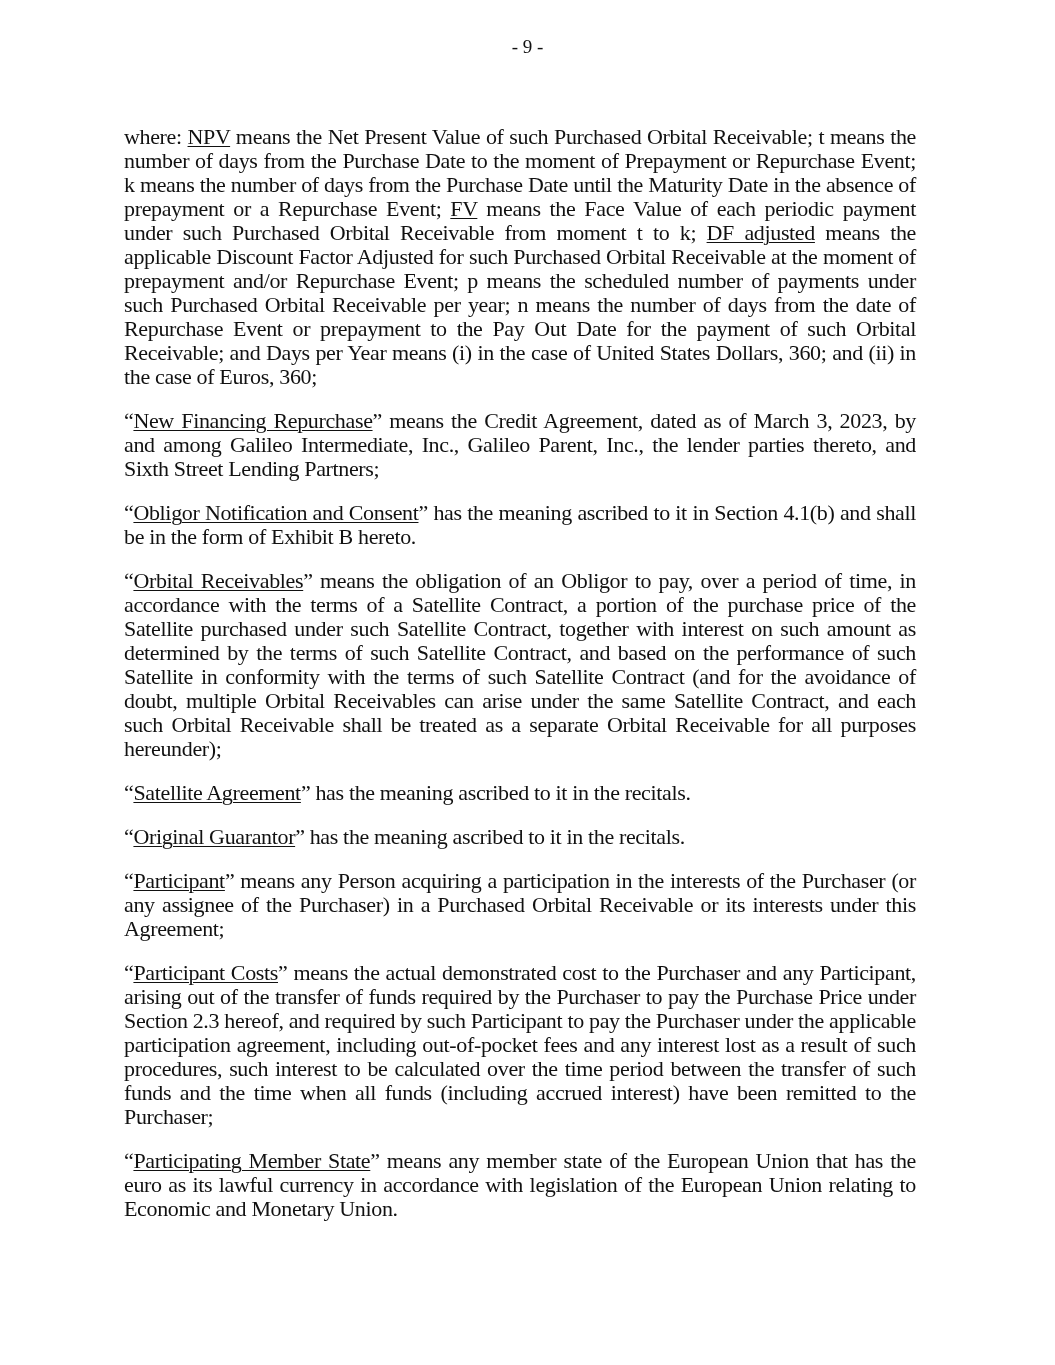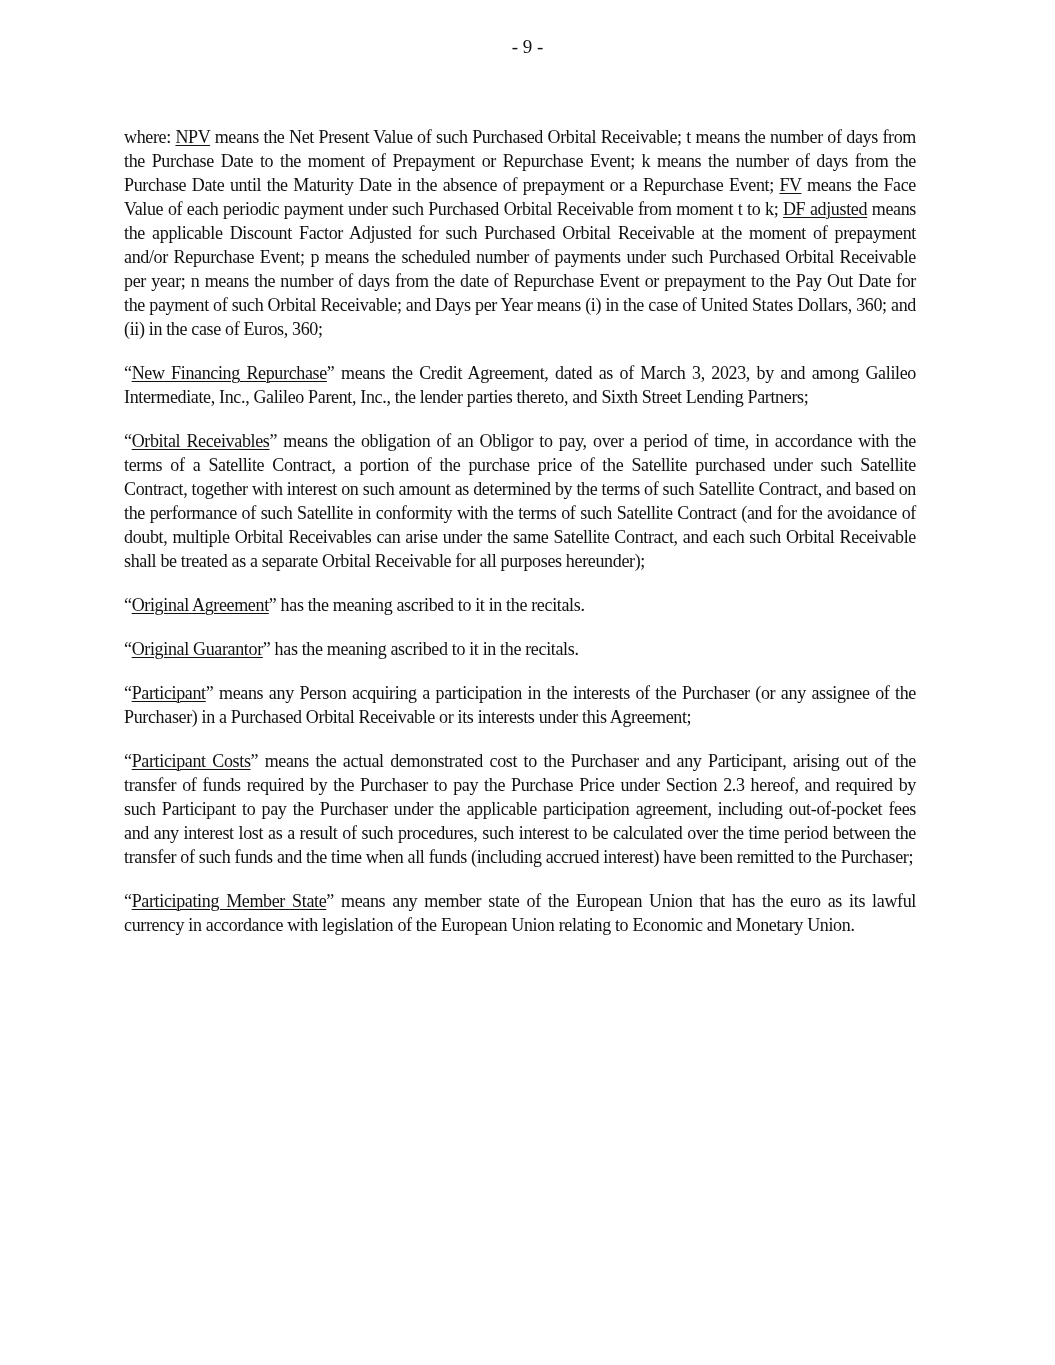--- a/index.html
+++ b/index.html
@@ -25,21 +25,21 @@
       line-height: 24px;
     }
     .content {
       position: absolute;
       top: 125px;
       left: 124px;
       width: 808px;
     }
     .para {
       margin: 0 16px 20px 0;
-      font-size: 18px;
+      font-size: 22px;
       line-height: 24px;
       text-align: justify;
       letter-spacing: -0.35px;
       word-spacing: 0px;
     }
     .term {
       text-decoration: underline;
       text-underline-offset: 2px;
       text-decoration-thickness: 1px;
     }
@@ -52,27 +52,30 @@
 <div class="content">
   <p class="para">
     <span>where: </span><span class="term">NPV</span><span> means the Net Present Value of such Purchased Orbital Receivable; t means the number of days from the Purchase Date to the moment of Prepayment or Repurchase Event; k means the number of days from the Purchase Date until the Maturity Date in the absence of prepayment or a Repurchase Event; </span><span class="term">FV</span><span> means the Face Value of each periodic payment under such Purchased Orbital Receivable from moment t to k; </span><span class="term">DF adjusted</span><span> means the applicable Discount Factor Adjusted for such Purchased Orbital Receivable at the moment of prepayment and/or Repurchase Event; p means the scheduled number of payments under such Purchased Orbital Receivable per year; n means the number of days from the date of Repurchase Event or prepayment to the Pay Out Date for the payment of such Orbital Receivable; and Days per Year means (i) in the case of United States Dollars, 360; and (ii) in the case of Euros, 360;</span>
   </p>
 
   <p class="para">
     <span>“</span><span class="term">New Financing Repurchase</span><span>” means the Credit Agreement, dated as of March 3, 2023, by and among Galileo Intermediate, Inc., Galileo Parent, Inc., the lender parties thereto, and Sixth Street Lending Partners;</span>
   </p>
 
 
+  <p class="para">
+    <span>“</span><span class="term">Obligor Notification and Consent</span><span>” has the meaning ascribed to it in Section 4.1(b) and shall be in the form of Exhibit B hereto.</span>
+  </p>
 
   <p class="para">
     <span>“</span><span class="term">Orbital Receivables</span><span>” means the obligation of an Obligor to pay, over a period of time, in accordance with the terms of a Satellite Contract, a portion of the purchase price of the Satellite purchased under such Satellite Contract, together with interest on such amount as determined by the terms of such Satellite Contract, and based on the performance of such Satellite in conformity with the terms of such Satellite Contract (and for the avoidance of doubt, multiple Orbital Receivables can arise under the same Satellite Contract, and each such Orbital Receivable shall be treated as a separate Orbital Receivable for all purposes hereunder);</span>
   </p>
 
   <p class="para">
-    <span>“</span><span class="term">Original Agreement</span><span>” has the meaning ascribed to it in the recitals.</span>
+    <span>“</span><span class="term">Satellite Agreement</span><span>” has the meaning ascribed to it in the recitals.</span>
   </p>
 
   <p class="para">
     <span>“</span><span class="term">Original Guarantor</span><span>” has the meaning ascribed to it in the recitals.</span>
   </p>
 
 
   <p class="para">
     <span>“</span><span class="term">Participant</span><span>” means any Person acquiring a participation in the interests of the Purchaser (or any assignee of the Purchaser) in a Purchased Orbital Receivable or its interests under this Agreement;</span>
   </p>

